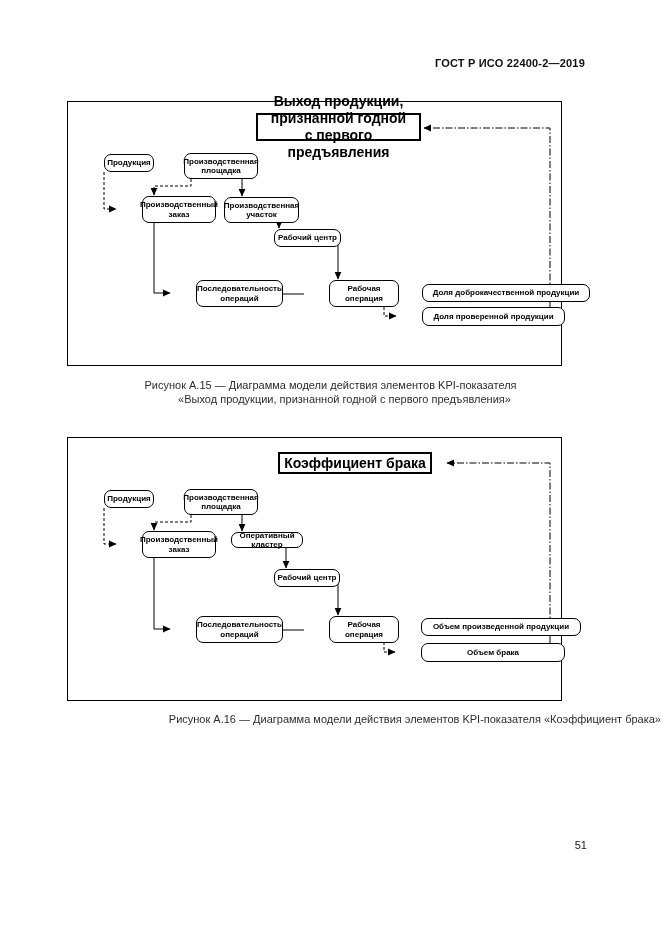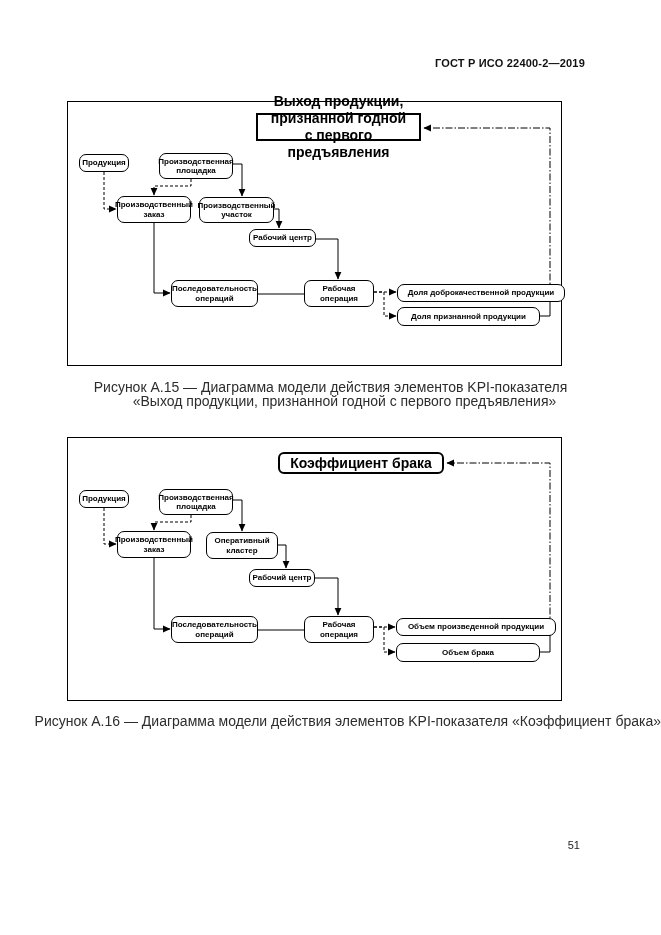--- a/index.html
+++ b/index.html
@@ -15,37 +15,37 @@
     position:absolute;left:67px;width:493px;
     border:1px solid #000;background:#fff;box-sizing:content-box;
   }
   .frame1{top:101px;height:263px;}
   .frame2{top:437px;height:262px;}
   .svg-layer{position:absolute;left:0;top:0;}
   .node{
     position:absolute;border:1px solid #000;border-radius:7px;background:#fff;
     display:flex;align-items:center;justify-content:center;text-align:center;
     font-size:8px;font-weight:bold;line-height:1.15;color:#000;
-    padding:1px 2px;box-sizing:border-box;z-index:2;
+    padding:1px 2px;box-sizing:border-box;z-index:2;margin-left:25px;
   }
   .kpi{
     position:absolute;border:2px solid #000;background:#fff;
     display:flex;align-items:center;justify-content:center;text-align:center;
     font-size:14px;font-weight:bold;line-height:1.2;color:#000;
     white-space:pre-line;box-sizing:border-box;z-index:2;
   }
   .caption{
     position:absolute;left:0;width:661px;text-align:center;
-    font-size:14px;color:#2d2d2d;
+    font-size:11px;color:#2d2d2d;
   }
   .cap1-l1{top:379px;}
   .cap1-l2{top:393px;padding-left:14px;}
   .cap2{top:713px;text-align:right;}
   .page-number{
-    position:absolute;top:839px;right:81px;font-size:11px;color:#222;
+    position:absolute;top:839px;right:74px;font-size:11px;color:#222;
   }
 </style>
 </head>
 <body>
 
 <div class="doc-header">ГОСТ Р ИСО 22400-2—2019</div>
 
 <div class="frame frame1">
   <svg class="svg-layer" width="493" height="263" viewBox="0 0 493 263">
     <defs>
@@ -70,26 +70,26 @@
     <g stroke="#000" stroke-width="1" fill="none" stroke-dasharray="7,2,1.5,2">
       <path d="M482,191 V26 H356" marker-end="url(#arr1)"></path>
     </g>
   </svg>
 
   <div class="kpi" style="left:188px;top:11px;width:165px;height:28px;">Выход продукции, признанной годной
 с первого предъявления</div>
   <div class="node" style="left:11px;top:52px;width:50px;height:18px;">Продукция</div>
   <div class="node" style="left:91px;top:51px;width:74px;height:26px;">Производственная площадка</div>
   <div class="node" style="left:49px;top:94px;width:74px;height:27px;">Производственный заказ</div>
-  <div class="node" style="left:131px;top:95px;width:75px;height:26px;">Производственный участок</div>
+  <div class="node" style="left:131px;top:95px;width:75px;height:26px;">Производственная участок</div>
   <div class="node" style="left:181px;top:127px;width:67px;height:18px;">Рабочий центр</div>
   <div class="node" style="left:103px;top:178px;width:87px;height:27px;">Последовательность операций</div>
   <div class="node" style="left:236px;top:178px;width:70px;height:27px;">Рабочая операция</div>
   <div class="node" style="left:329px;top:182px;width:168px;height:18px;">Доля доброкачественной продукции</div>
-  <div class="node" style="left:329px;top:205px;width:143px;height:19px;">Доля признанной продукции</div>
+  <div class="node" style="left:329px;top:205px;width:143px;height:19px;">Доля проверенной продукции</div>
 </div>
 
 <div class="caption cap1-l1">Рисунок А.15 — Диаграмма модели действия элементов KPI-показателя</div>
 <div class="caption cap1-l2">«Выход продукции, признанной годной с первого предъявления»</div>
 
 <div class="frame frame2">
   <svg class="svg-layer" width="493" height="262" viewBox="0 0 493 262">
     <defs>
       <marker id="arr2" viewBox="0 0 8 8" refX="7" refY="4" markerWidth="8" markerHeight="8" orient="auto" markerUnits="userSpaceOnUse">
         <path d="M0,0.6 L7.6,4 L0,7.4 Z" fill="#000"></path>
@@ -107,25 +107,25 @@
       <path d="M36,70 V106 H48" marker-end="url(#arr2)"></path>
       <path d="M123,77 V84 H86 V92" marker-end="url(#arr2)"></path>
       <path d="M306,189 H327" marker-end="url(#arr2)"></path>
       <path d="M306,189 H316 V214 H327" marker-end="url(#arr2)"></path>
     </g>
     <g stroke="#000" stroke-width="1" fill="none" stroke-dasharray="7,2,1.5,2">
       <path d="M482,189 V25 H379" marker-end="url(#arr2)"></path>
     </g>
   </svg>
 
-  <div class="kpi" style="left:210px;top:14px;width:166px;height:22px;border-radius:6px;">Коэффициент брака</div>
+  <div class="kpi" style="left:210px;top:14px;width:154px;height:22px;">Коэффициент брака</div>
   <div class="node" style="left:11px;top:52px;width:50px;height:18px;">Продукция</div>
   <div class="node" style="left:91px;top:51px;width:74px;height:26px;">Производственная площадка</div>
   <div class="node" style="left:49px;top:93px;width:74px;height:27px;">Производственный заказ</div>
-  <div class="node" style="left:138px;top:94px;width:72px;height:27px;">Оперативный кластер</div>
+  <div class="node" style="left:138px;top:94px;width:72px;height:16px;">Оперативный кластер</div>
   <div class="node" style="left:181px;top:131px;width:66px;height:18px;">Рабочий центр</div>
   <div class="node" style="left:103px;top:178px;width:87px;height:27px;">Последовательность операций</div>
   <div class="node" style="left:236px;top:178px;width:70px;height:27px;">Рабочая операция</div>
   <div class="node" style="left:328px;top:180px;width:160px;height:18px;">Объем произведенной продукции</div>
   <div class="node" style="left:328px;top:205px;width:144px;height:19px;">Объем брака</div>
 </div>
 
 <div class="caption cap2">Рисунок А.16 — Диаграмма модели действия элементов KPI-показателя «Коэффициент брака»</div>
 
 <div class="page-number">51</div>

